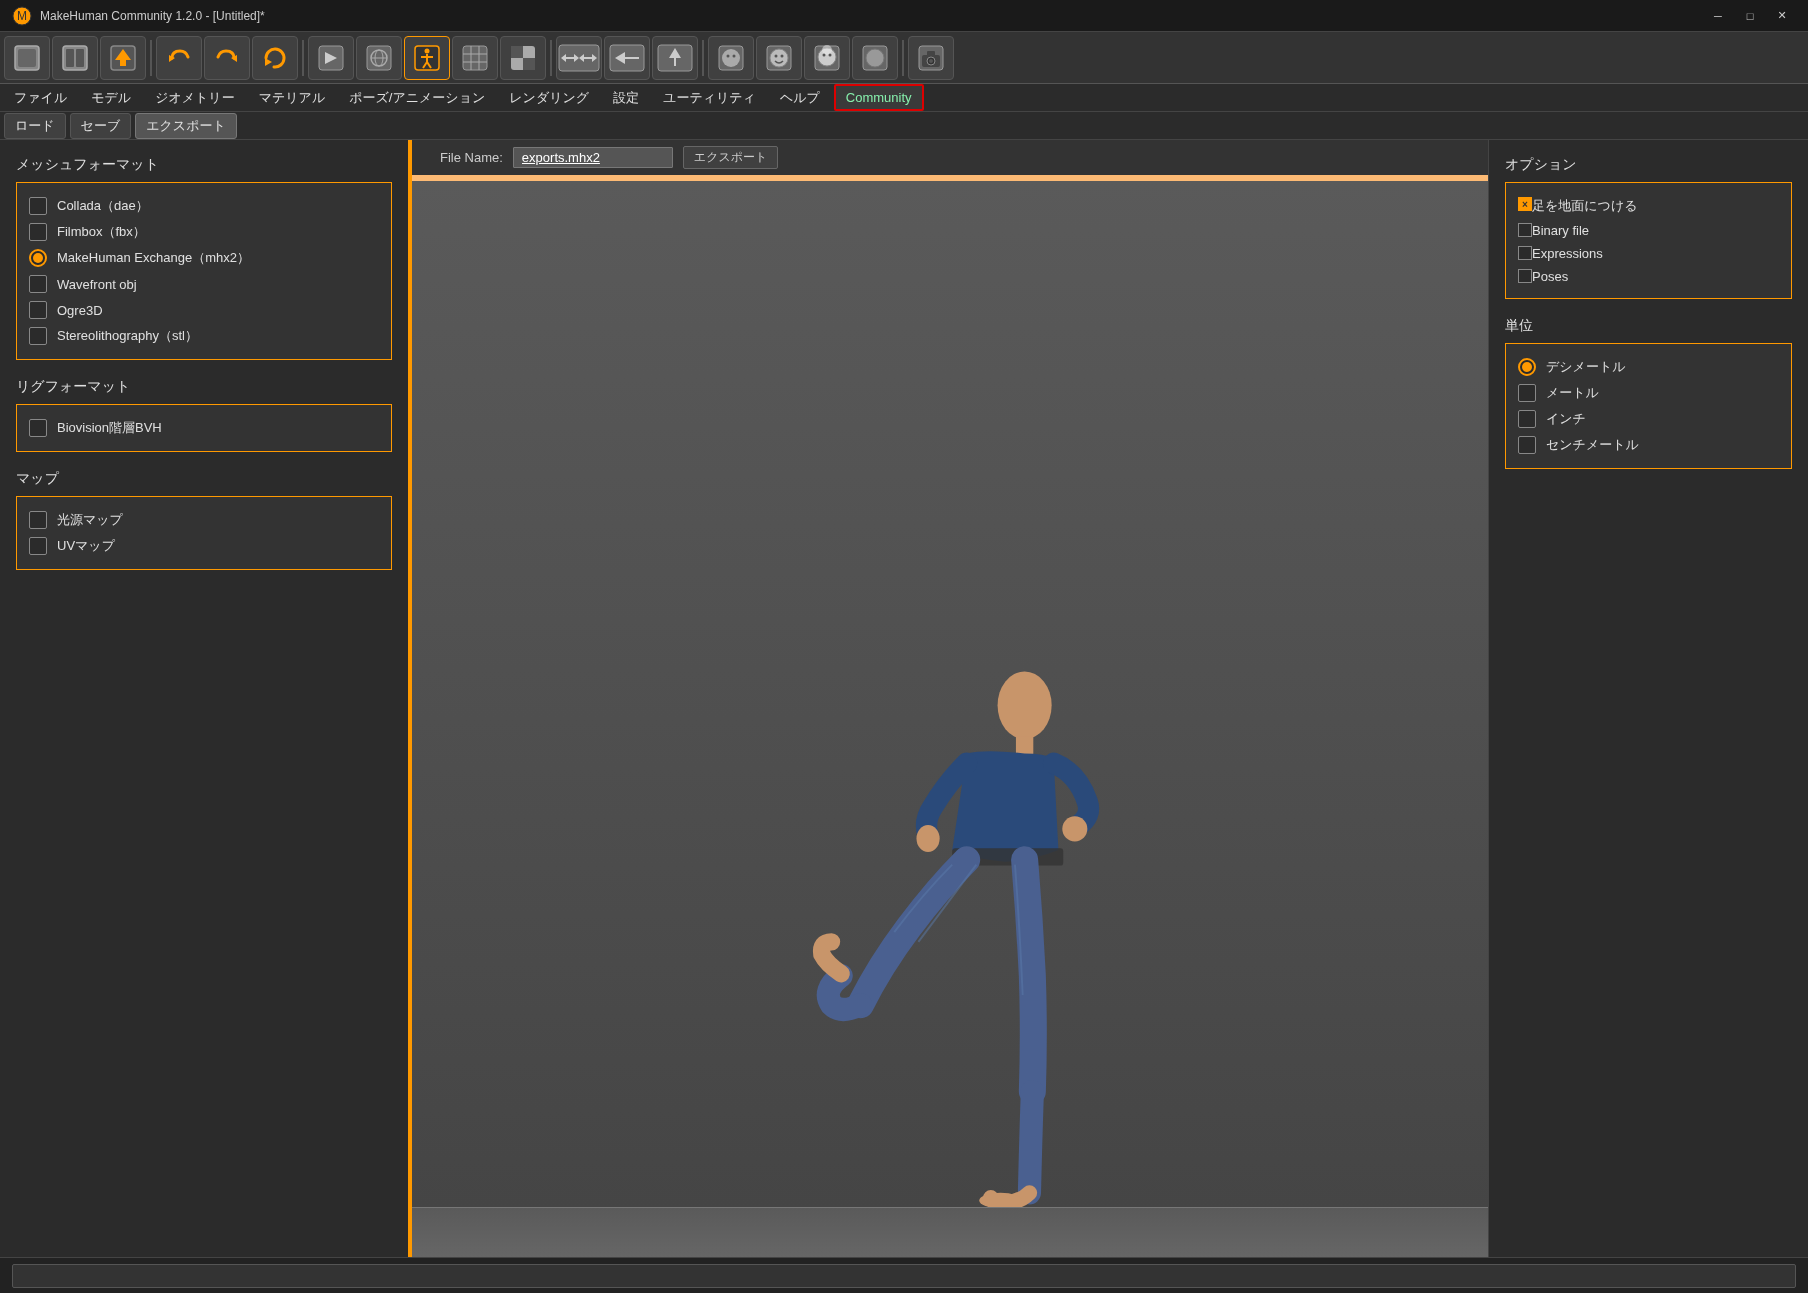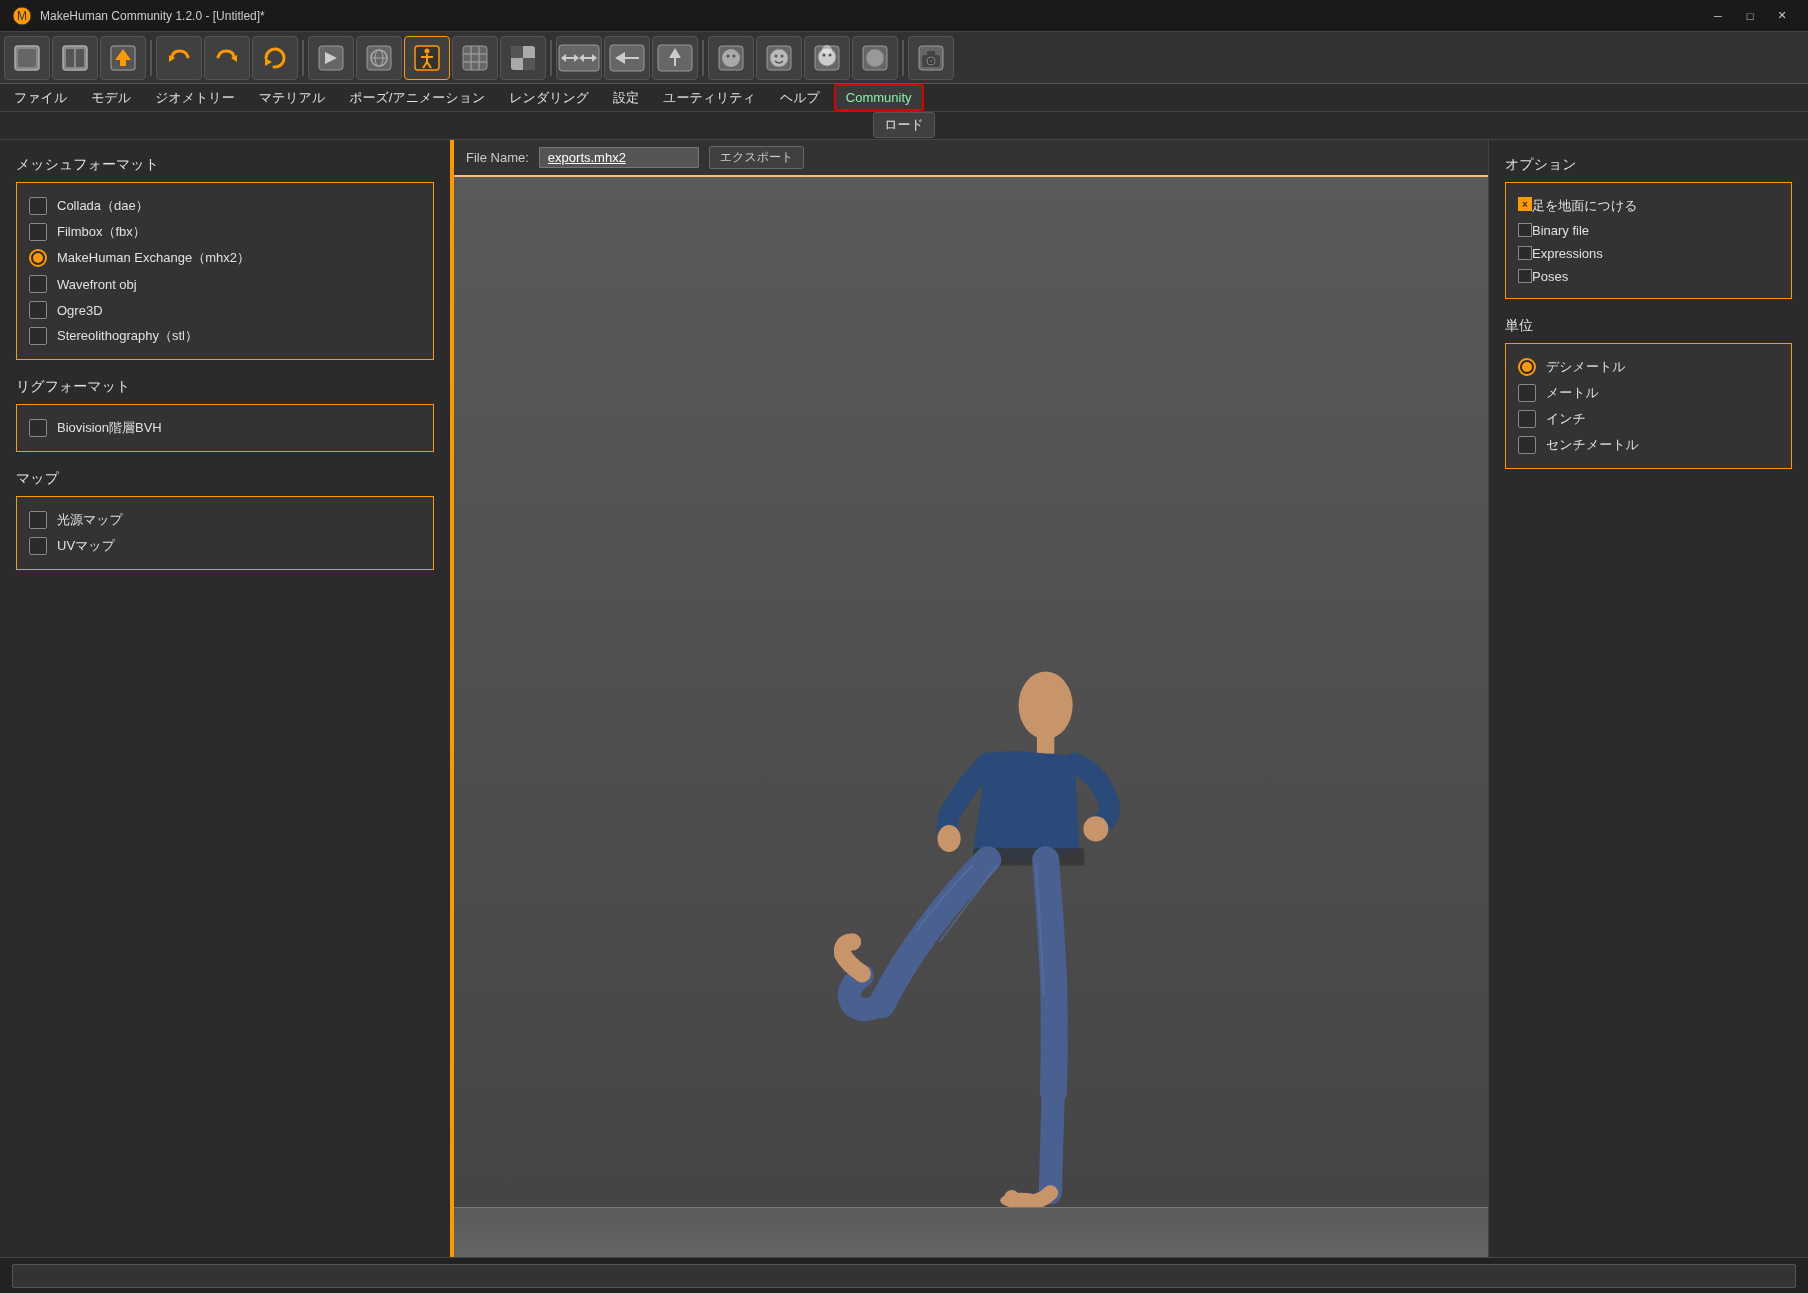--- a/index.html
+++ b/index.html
@@ -110,22 +110,21 @@
     }
 
     
     #submenubar {
       background: #2b2b2b;
       height: 28px;
       display: flex;
       align-items: center;
       border-bottom: 1px solid #444;
       padding: 0 4px;
-      gap: 10px;
-      flex-direction: column;
+      gap: 4px;
     }
     .sub-menu-item {
       padding: 3px 10px;
       cursor: pointer;
       font-size: 13px;
       color: #e0e0e0;
       background: #404040;
       border: 1px solid #555;
       border-radius: 3px;
     }
@@ -137,21 +136,21 @@
     
     #main-content {
       display: flex;
       height: calc(1293px - 32px - 52px - 28px - 28px - 36px);
       background: #2b2b2b;
       position: relative;
     }
 
     
     #left-panel {
-      width: 450px;
+      width: 408px;
       padding: 16px 16px;
       flex-shrink: 0;
       overflow-y: auto;
     }
 
     .panel-section {
       margin-bottom: 18px;
     }
 
     .section-title {
@@ -221,25 +220,25 @@
     #viewport {
       flex: 1;
       background: #555;
       position: relative;
       display: flex;
       flex-direction: column;
     }
 
     #viewport-header {
       background: #333;
-      padding: 6px 12px;
+      padding: 6px 28px;
       display: flex;
       align-items: center;
       gap: 10px;
-      border-bottom: 2px solid #fdba74;
+      border-bottom: 6px solid #fdba74;
     }
 
     #viewport-header .filename-label {
       color: #ccc;
       font-size: 13px;
     }
     #viewport-header .filename-input {
       background: #555;
       border: 1px solid #777;
       color: #fff;

